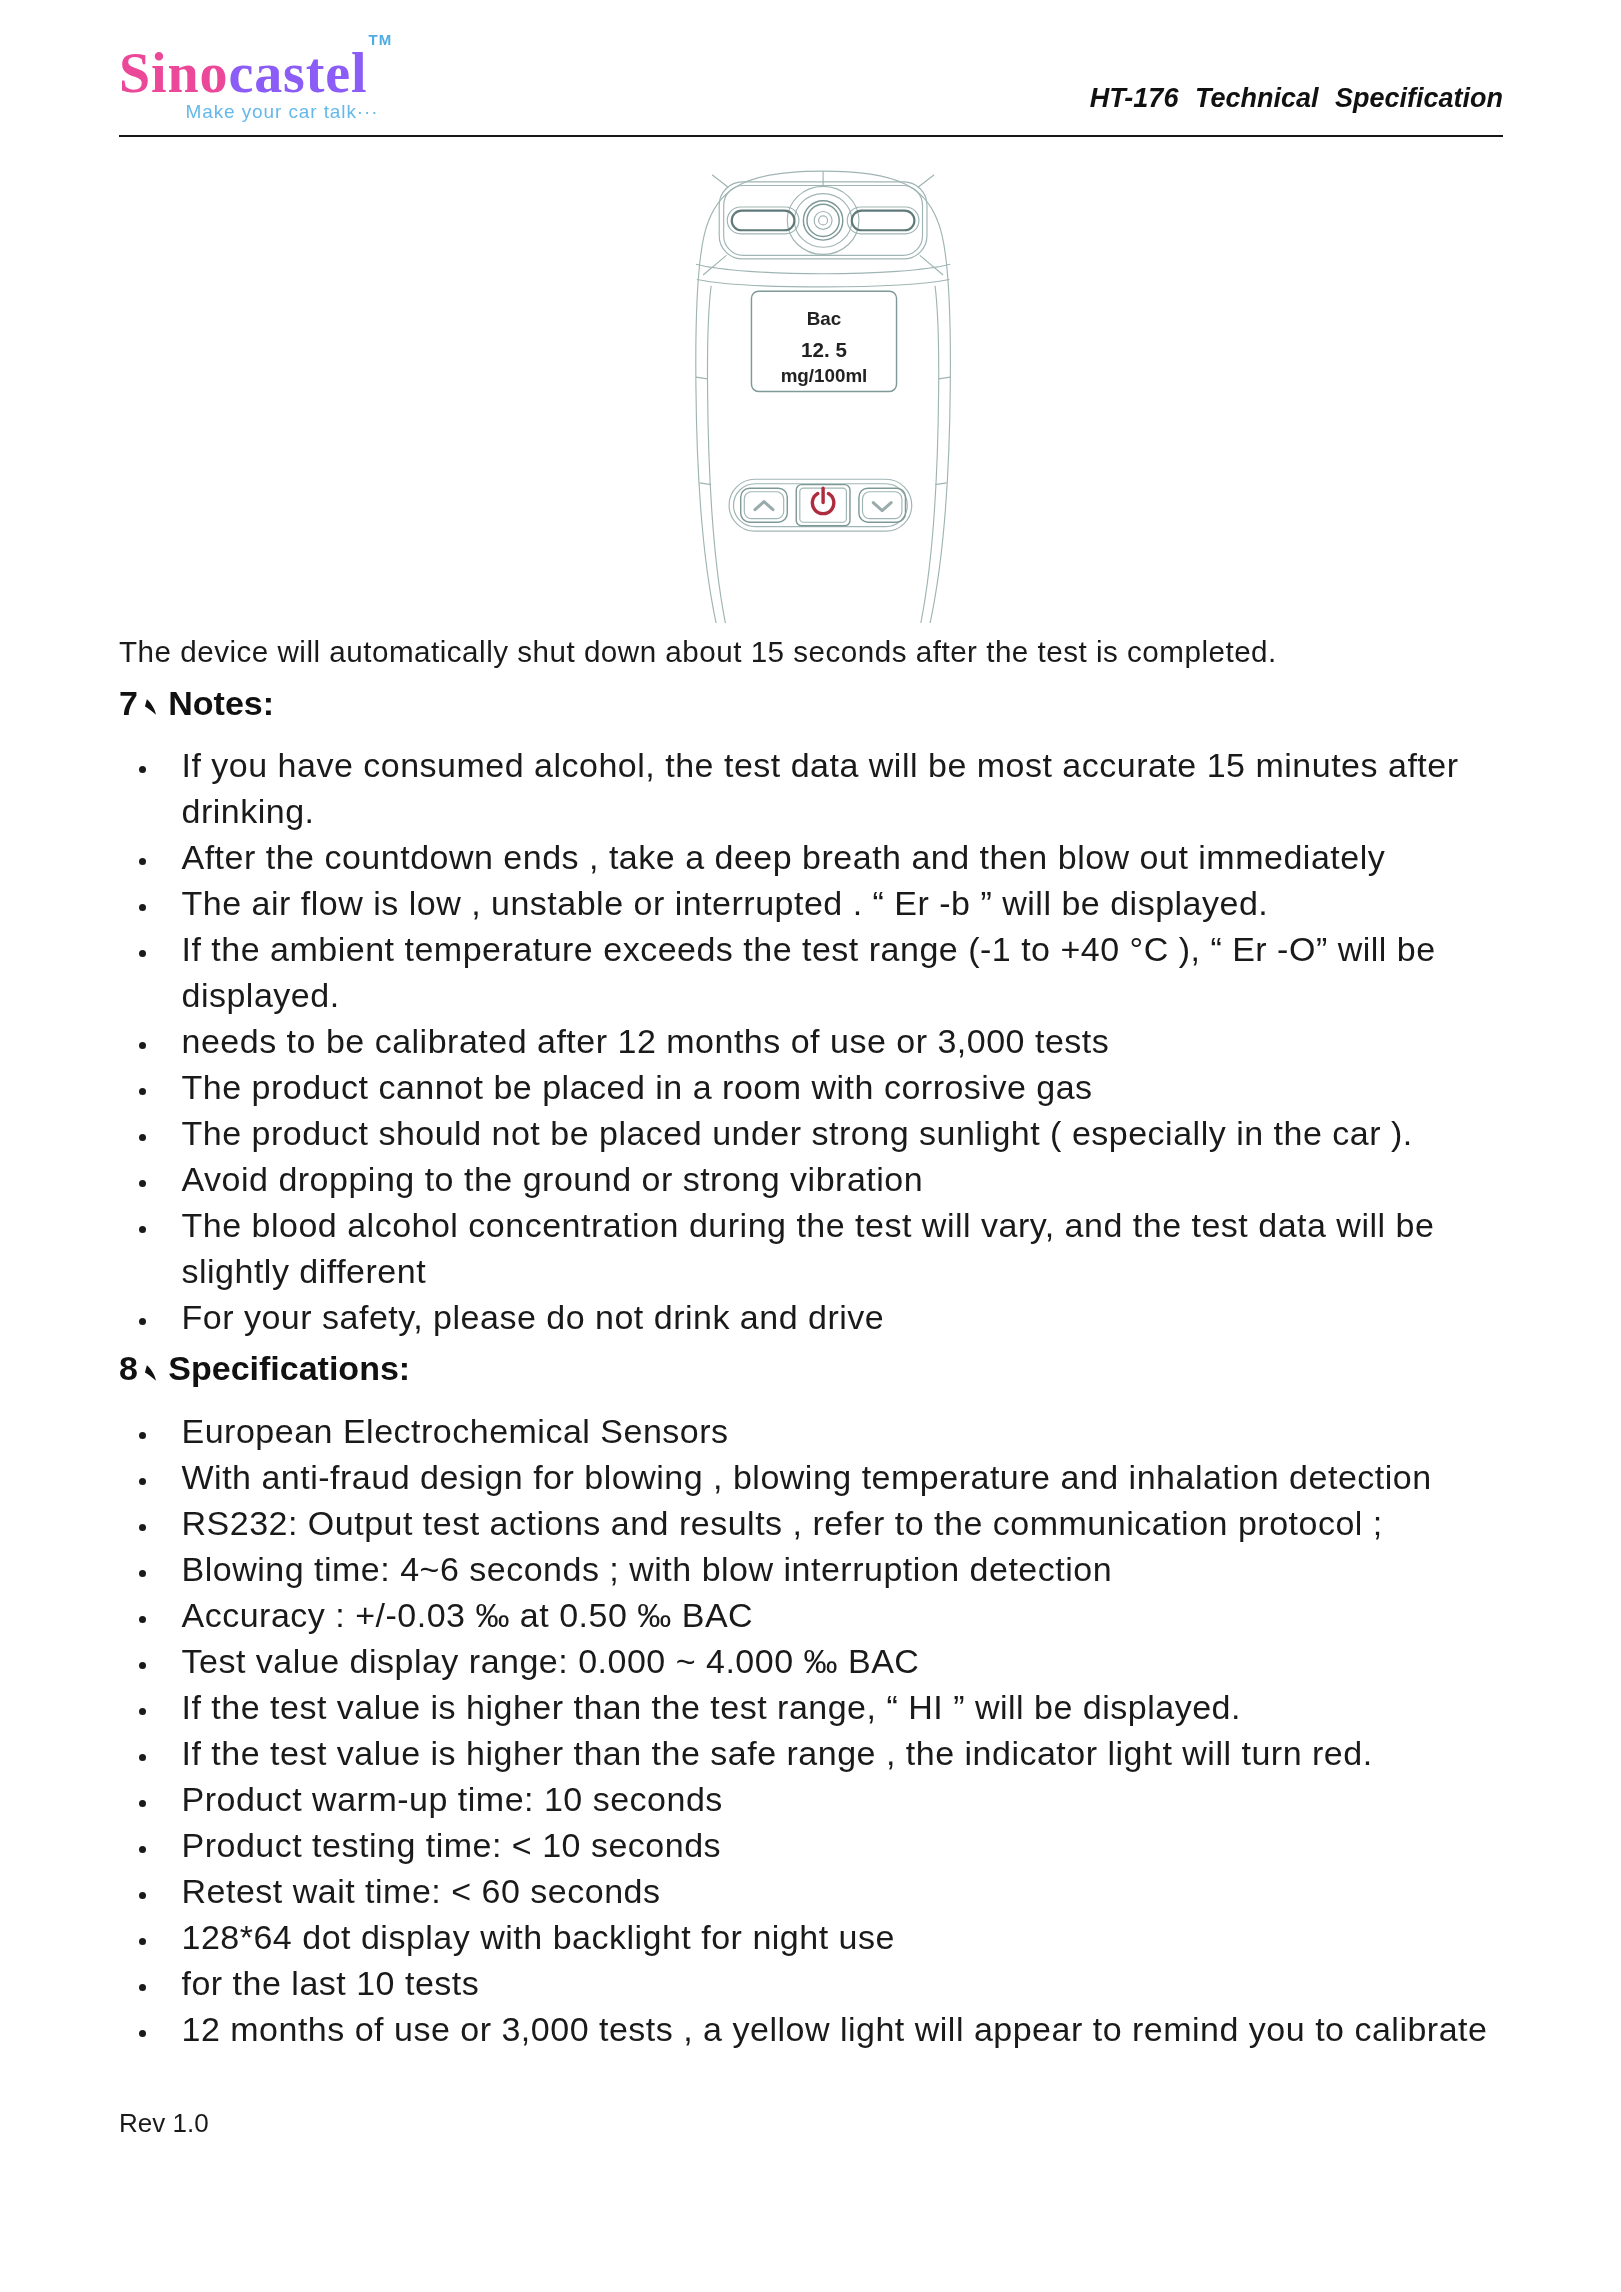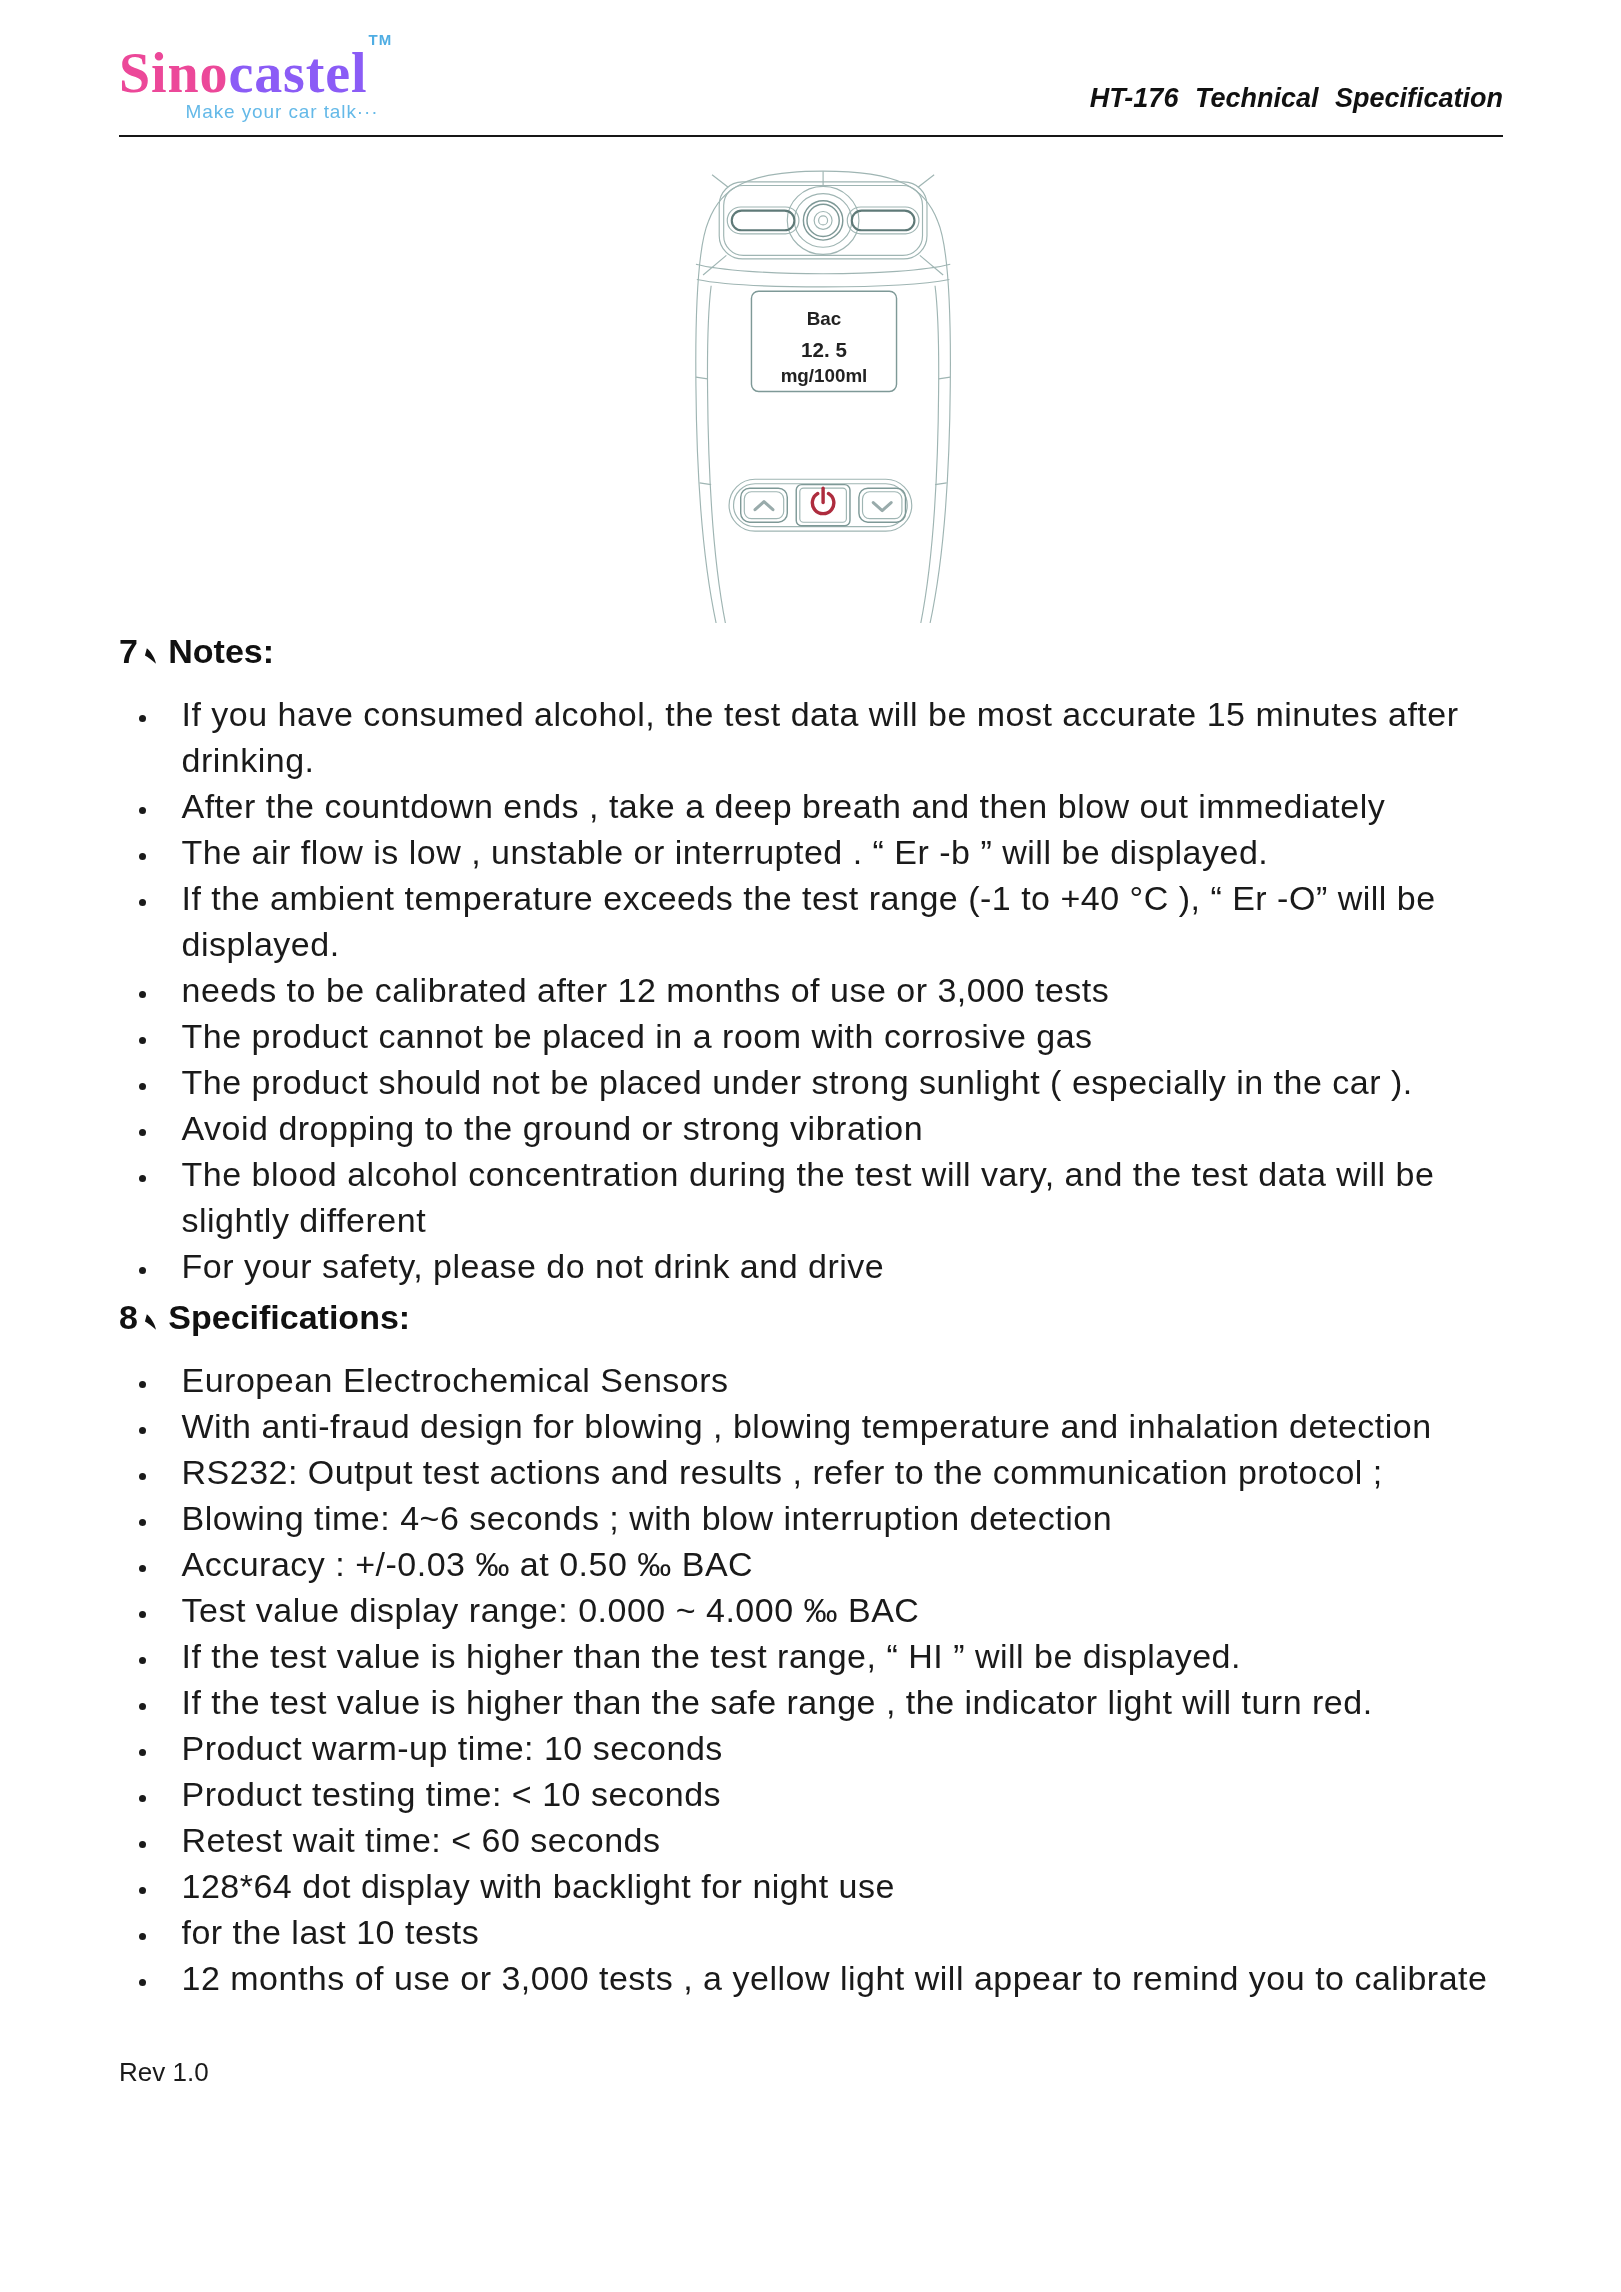--- a/index.html
+++ b/index.html
@@ -134,20 +134,21 @@
 
         <g>
           <rect class="ln2" x="198" y="362" width="52" height="38" rx="10"></rect>
           <rect class="ln" x="202" y="366" width="44" height="30" rx="8"></rect>
           <path class="chev" d="M214,378 L224,387 L234,378"></path>
         </g>
       </g>
     </svg>
   </figure>
 
+  <p class="intro">The device will automatically shut down about 15 seconds after the test is completed.</p>
 
   <h2 class="sec">
     <span>7</span>
     <span class="cjk-sep"><svg width="13.4" height="18" viewBox="0 0 14 18">
           <path fill="#111111" d="M3,1 C7,4.5 11,10 12.5,17 C8.5,13.5 4.5,10.5 1,8.5 Z"></path>
         </svg></span>
     <span>Notes:</span>
   </h2>
 
   <ul class="doc-list">

